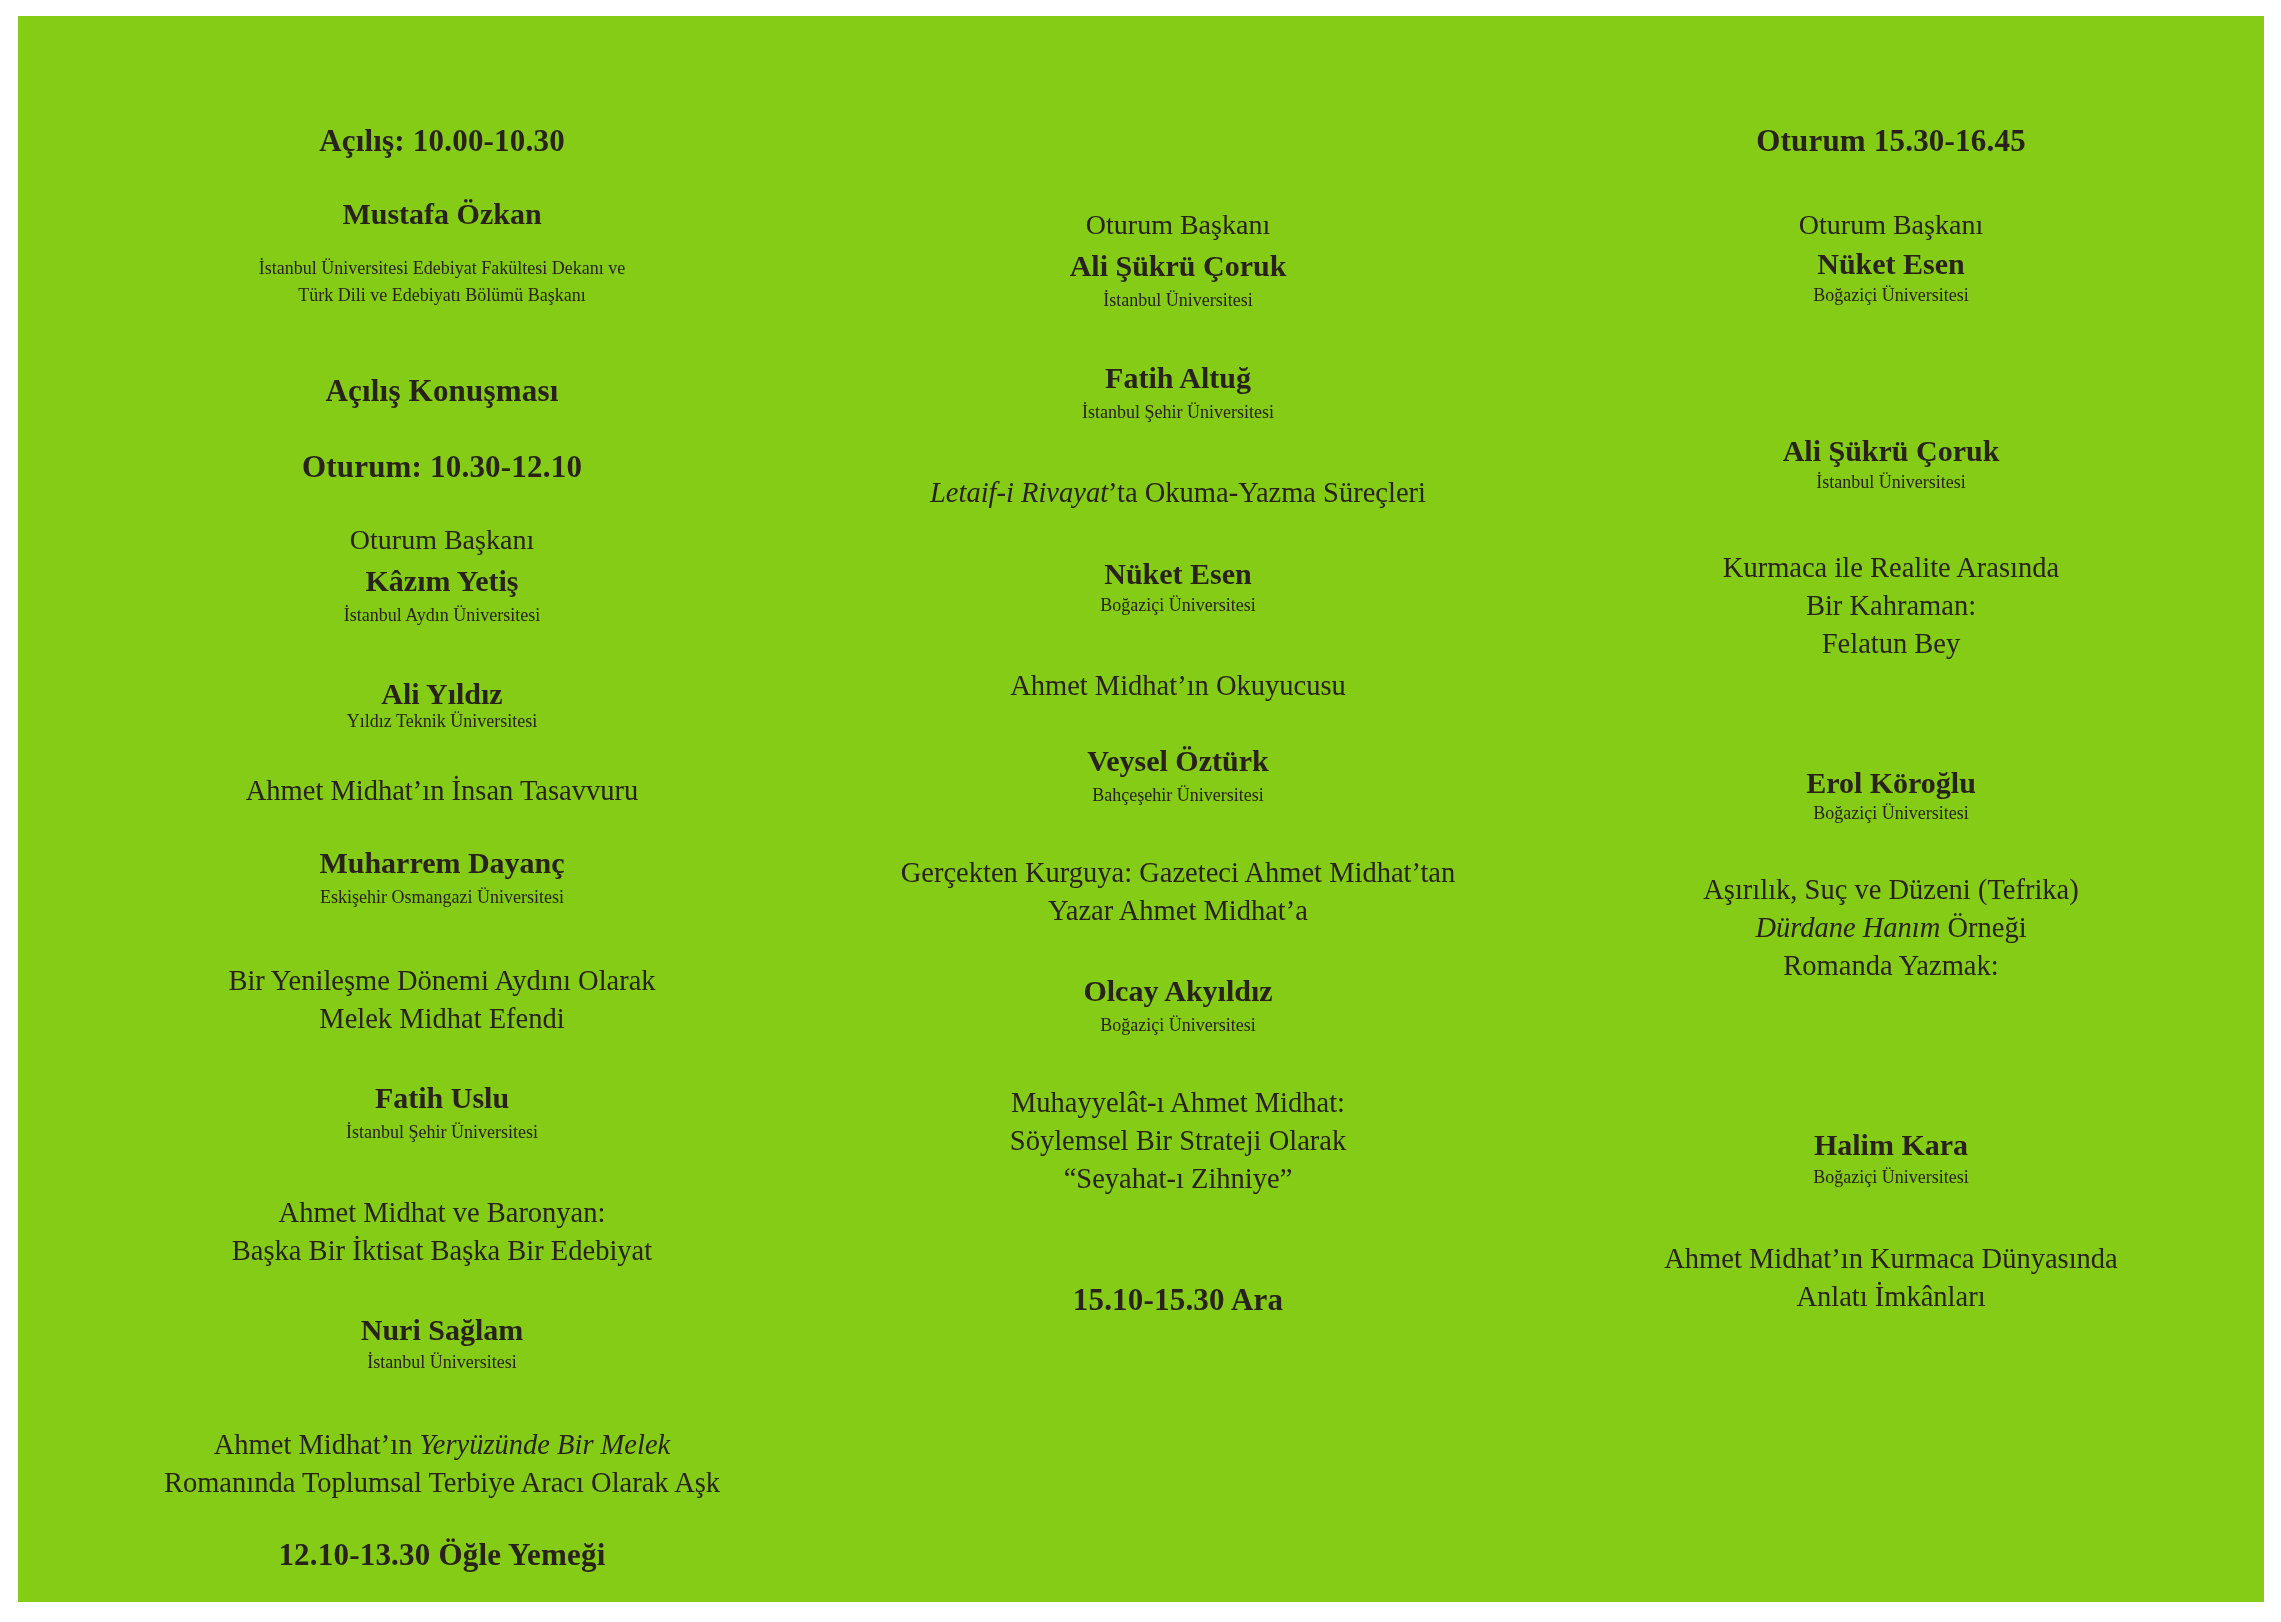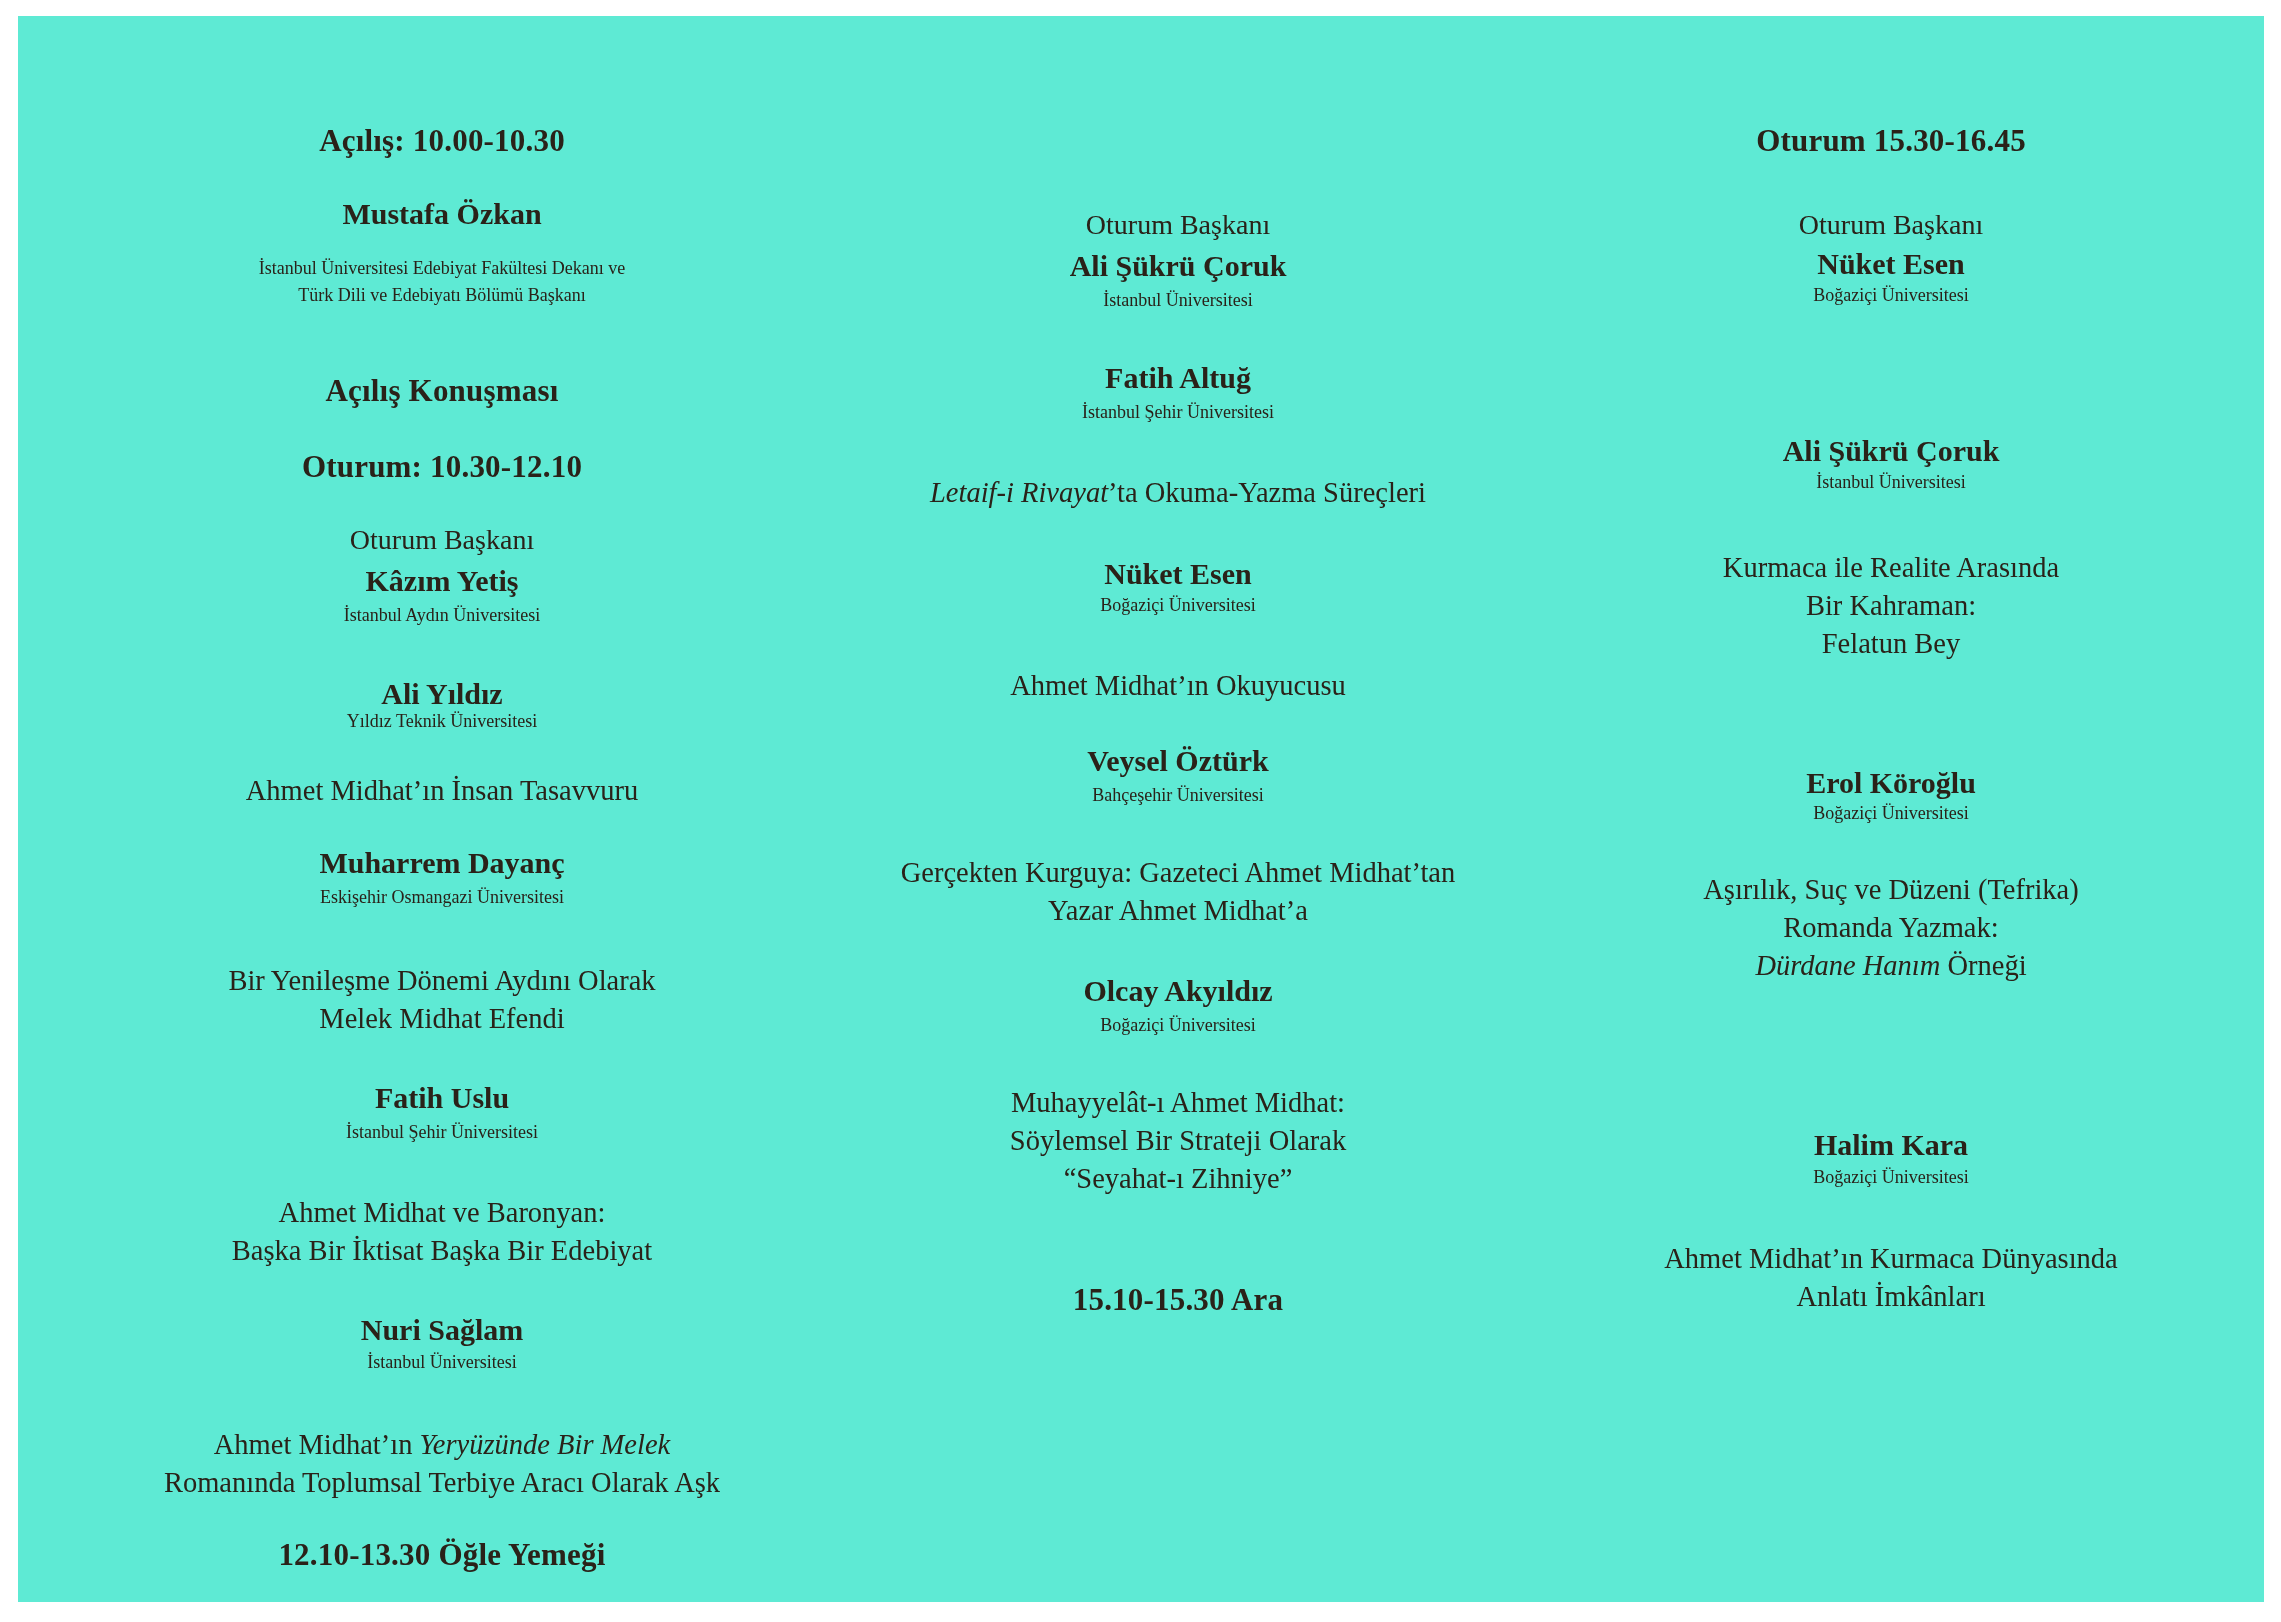--- a/index.html
+++ b/index.html
@@ -14,21 +14,21 @@
     background: #ffffff;
     overflow: hidden;
     font-family: "Liberation Serif", "DejaVu Serif", serif;
   }
   .page-card {
     position: absolute;
     left: 18px;
     top: 16px;
     width: 2246px;
     height: 1586px;
-    background: #5eead4;
+    background: #84cc16;
   }
   .program-column {
     position: absolute;
     top: 0;
     height: 1586px;
   }
   .block {
     position: absolute;
     left: 0;
     width: 100%;
@@ -214,22 +214,22 @@
           <div><span>Felatun Bey</span></div>
         </div>
         <div class="block kind-name" style="top: 747px;">
           <div><span>Erol Köroğlu</span></div>
         </div>
         <div class="block kind-affiliation" style="top: 784px;">
           <div><span>Boğaziçi Üniversitesi</span></div>
         </div>
         <div class="block kind-paper" style="top: 855px;">
           <div><span>Aşırılık, Suç ve Düzeni (Tefrika)</span></div>
+          <div><span class="seg-italic">Dürdane Hanım</span><span class=""> Örneği</span></div>
           <div><span>Romanda Yazmak:</span></div>
-          <div><span class="seg-italic">Dürdane Hanım</span><span class=""> Örneği</span></div>
         </div>
         <div class="block kind-name" style="top: 1109px;">
           <div><span>Halim Kara</span></div>
         </div>
         <div class="block kind-affiliation" style="top: 1148px;">
           <div><span>Boğaziçi Üniversitesi</span></div>
         </div>
         <div class="block kind-paper" style="top: 1224px;">
           <div><span>Ahmet Midhat’ın Kurmaca Dünyasında</span></div>
           <div><span>Anlatı İmkânları</span></div>

